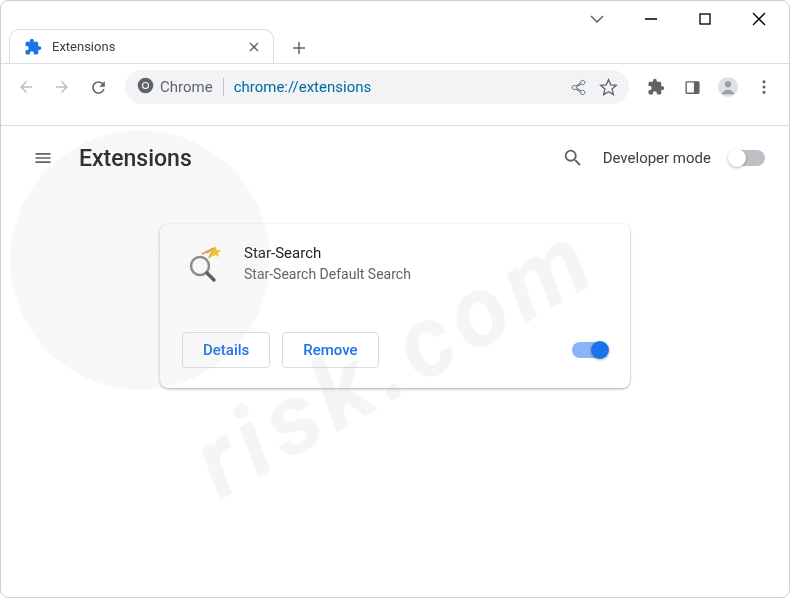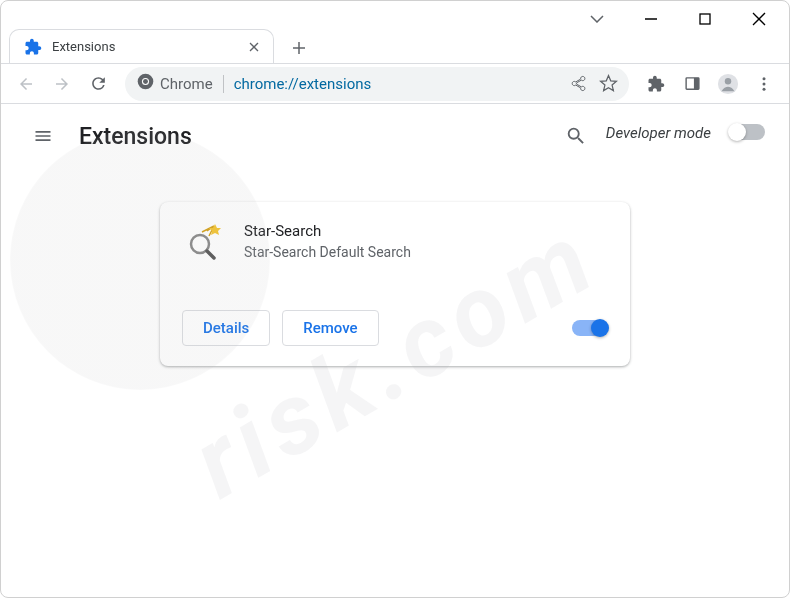--- a/index.html
+++ b/index.html
@@ -9,34 +9,34 @@
     .window-controls svg { display: block; }
     .win-control { display: flex; align-items: center; justify-content: center; width: 24px; height: 24px; }
     
     .tab-strip { display: flex; align-items: flex-end; height: 38px; padding: 0 8px; background: #fff; }
     .tab { display: flex; align-items: center; background: #fff; border: 1px solid #dadce0; border-bottom: none; border-radius: 10px 10px 0 0; height: 34px; width: 265px; padding: 0 10px 0 14px; position: relative; }
     .tab-favicon { width: 18px; height: 18px; margin-right: 10px; }
     .tab-title { font-size: 13px; color: #3c4043; flex: 1; }
     .tab-close { color: #5f6368; display: flex; align-items: center; justify-content: center; width: 18px; height: 18px; border-radius: 50%; }
     .new-tab { display: flex; align-items: center; justify-content: center; width: 30px; height: 30px; margin-left: 10px; color: #5f6368; }
     
-    .toolbar { display: flex; align-items: center; height: 41px; padding: 6px 8px; border-top: 1px solid #dadce0; border-bottom: 1px solid #dadce0; gap: 2px; }
+    .toolbar { display: flex; align-items: flex-start; height: 63px; padding: 6px 8px; border-top: 1px solid #dadce0; border-bottom: 1px solid #dadce0; gap: 2px; }
     .nav-btn { display: flex; align-items: center; justify-content: center; width: 34px; height: 34px; border-radius: 50%; color: #5f6368; }
     .nav-btn.disabled { color: #bdc1c6; }
     .omnibox { flex: 1; display: flex; align-items: center; height: 34px; background: #f1f3f4; border-radius: 17px; margin: 0 8px; padding: 0 6px 0 12px; }
     .omni-chrome { display: flex; align-items: center; gap: 6px; color: #5f6368; font-size: 15px; padding-right: 10px; border-right: 1px solid #c0c2c5; height: 18px; }
     .omni-url { color: #0369a1; font-size: 15px; margin-left: 10px; flex: 1; }
     .omni-icon { display:flex; align-items:center; justify-content:center; width:30px; height:30px; color:#5f6368; }
     .toolbar-icon { display:flex; align-items:center; justify-content:center; width:34px; height:34px; color:#5f6368; }
     
     .page { padding: 0; }
     .page-header { display: flex; align-items: center; height: 64px; padding: 0 24px; }
     .menu-btn { display:flex; align-items:center; justify-content:center; width:36px; height:36px; margin-right:18px; color:#5f6368; }
     .page-title { font-size: 23px; color: #202124; font-weight: 500; }
-    .header-right { margin-left: auto; display: flex; gap: 18px; font-style: italic; }
+    .header-right { margin-left: auto; display: flex; align-items: center; gap: 18px; }
     .search-btn { width:24px; height:24px; display:flex; align-items:center; justify-content:center; color:#5f6368; }
     .dev-mode { font-size: 15px; color: #3c4043; }
     
     .toggle { width: 36px; height: 16px; background: #bdc1c6; border-radius: 8px; position: relative; }
     .toggle .knob { position: absolute; width: 18px; height: 18px; background: #fff; border-radius: 50%; top: -1px; left: -1px; box-shadow: 0 1px 3px rgba(0,0,0,0.3); }
     .toggle.on { background: #89b4f7; }
     .toggle.on .knob { left: auto; right: -1px; background: #1a73e8; }
     
     .content { display: flex; justify-content: center; padding: 34px 0; }
     .ext-card { width: 470px; background: #fff; border-radius: 8px; box-shadow: 0 1px 3px rgba(60,64,67,0.3), 0 1px 2px rgba(60,64,67,0.15); padding: 20px 22px; }

